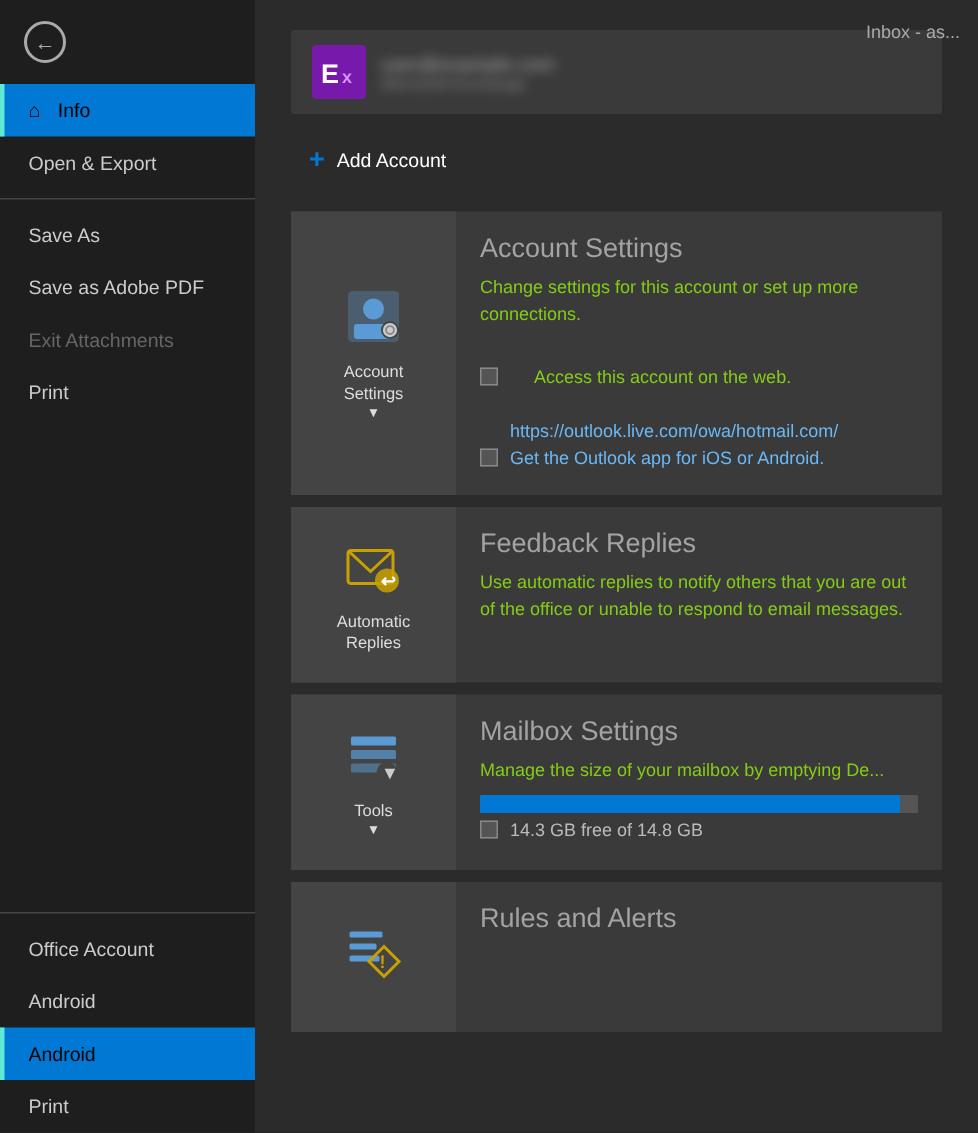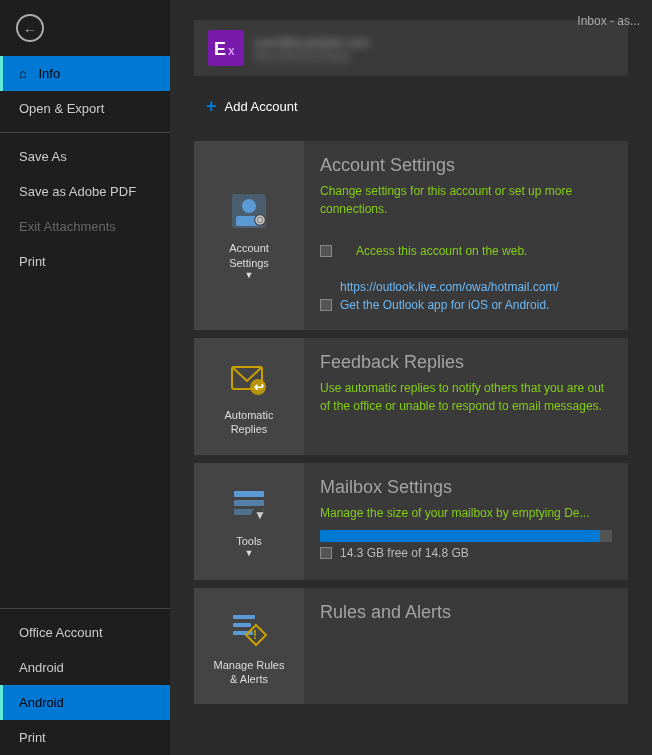--- a/index.html
+++ b/index.html
@@ -454,23 +454,20 @@
       <div class="section-icon-area">
         <div class="section-icon">
           <svg width="42" height="42" viewBox="0 0 42 42">
             <rect x="5" y="8" width="22" height="4" rx="1" fill="#5b9bd5"></rect>
             <rect x="5" y="16" width="18" height="4" rx="1" fill="#5b9bd5"></rect>
             <rect x="5" y="24" width="20" height="4" rx="1" fill="#5b9bd5"></rect>
             <polygon points="28,18 38,28 28,38 18,28" fill="none" stroke="#c8a000" stroke-width="2"></polygon>
             <text x="25" y="32" fill="#c8a000" font-size="12" font-weight="bold" font-family="Arial">!</text>
           </svg>
         </div>
-        <div class="section-icon-label">
-          Manage Rules<br>&amp; Alerts
-        </div>
       </div>
       <div class="section-body">
         <div class="section-title">Rules and Alerts</div>
       </div>
     </div>
 
   </div>
 </div>
 
 </body></html>

